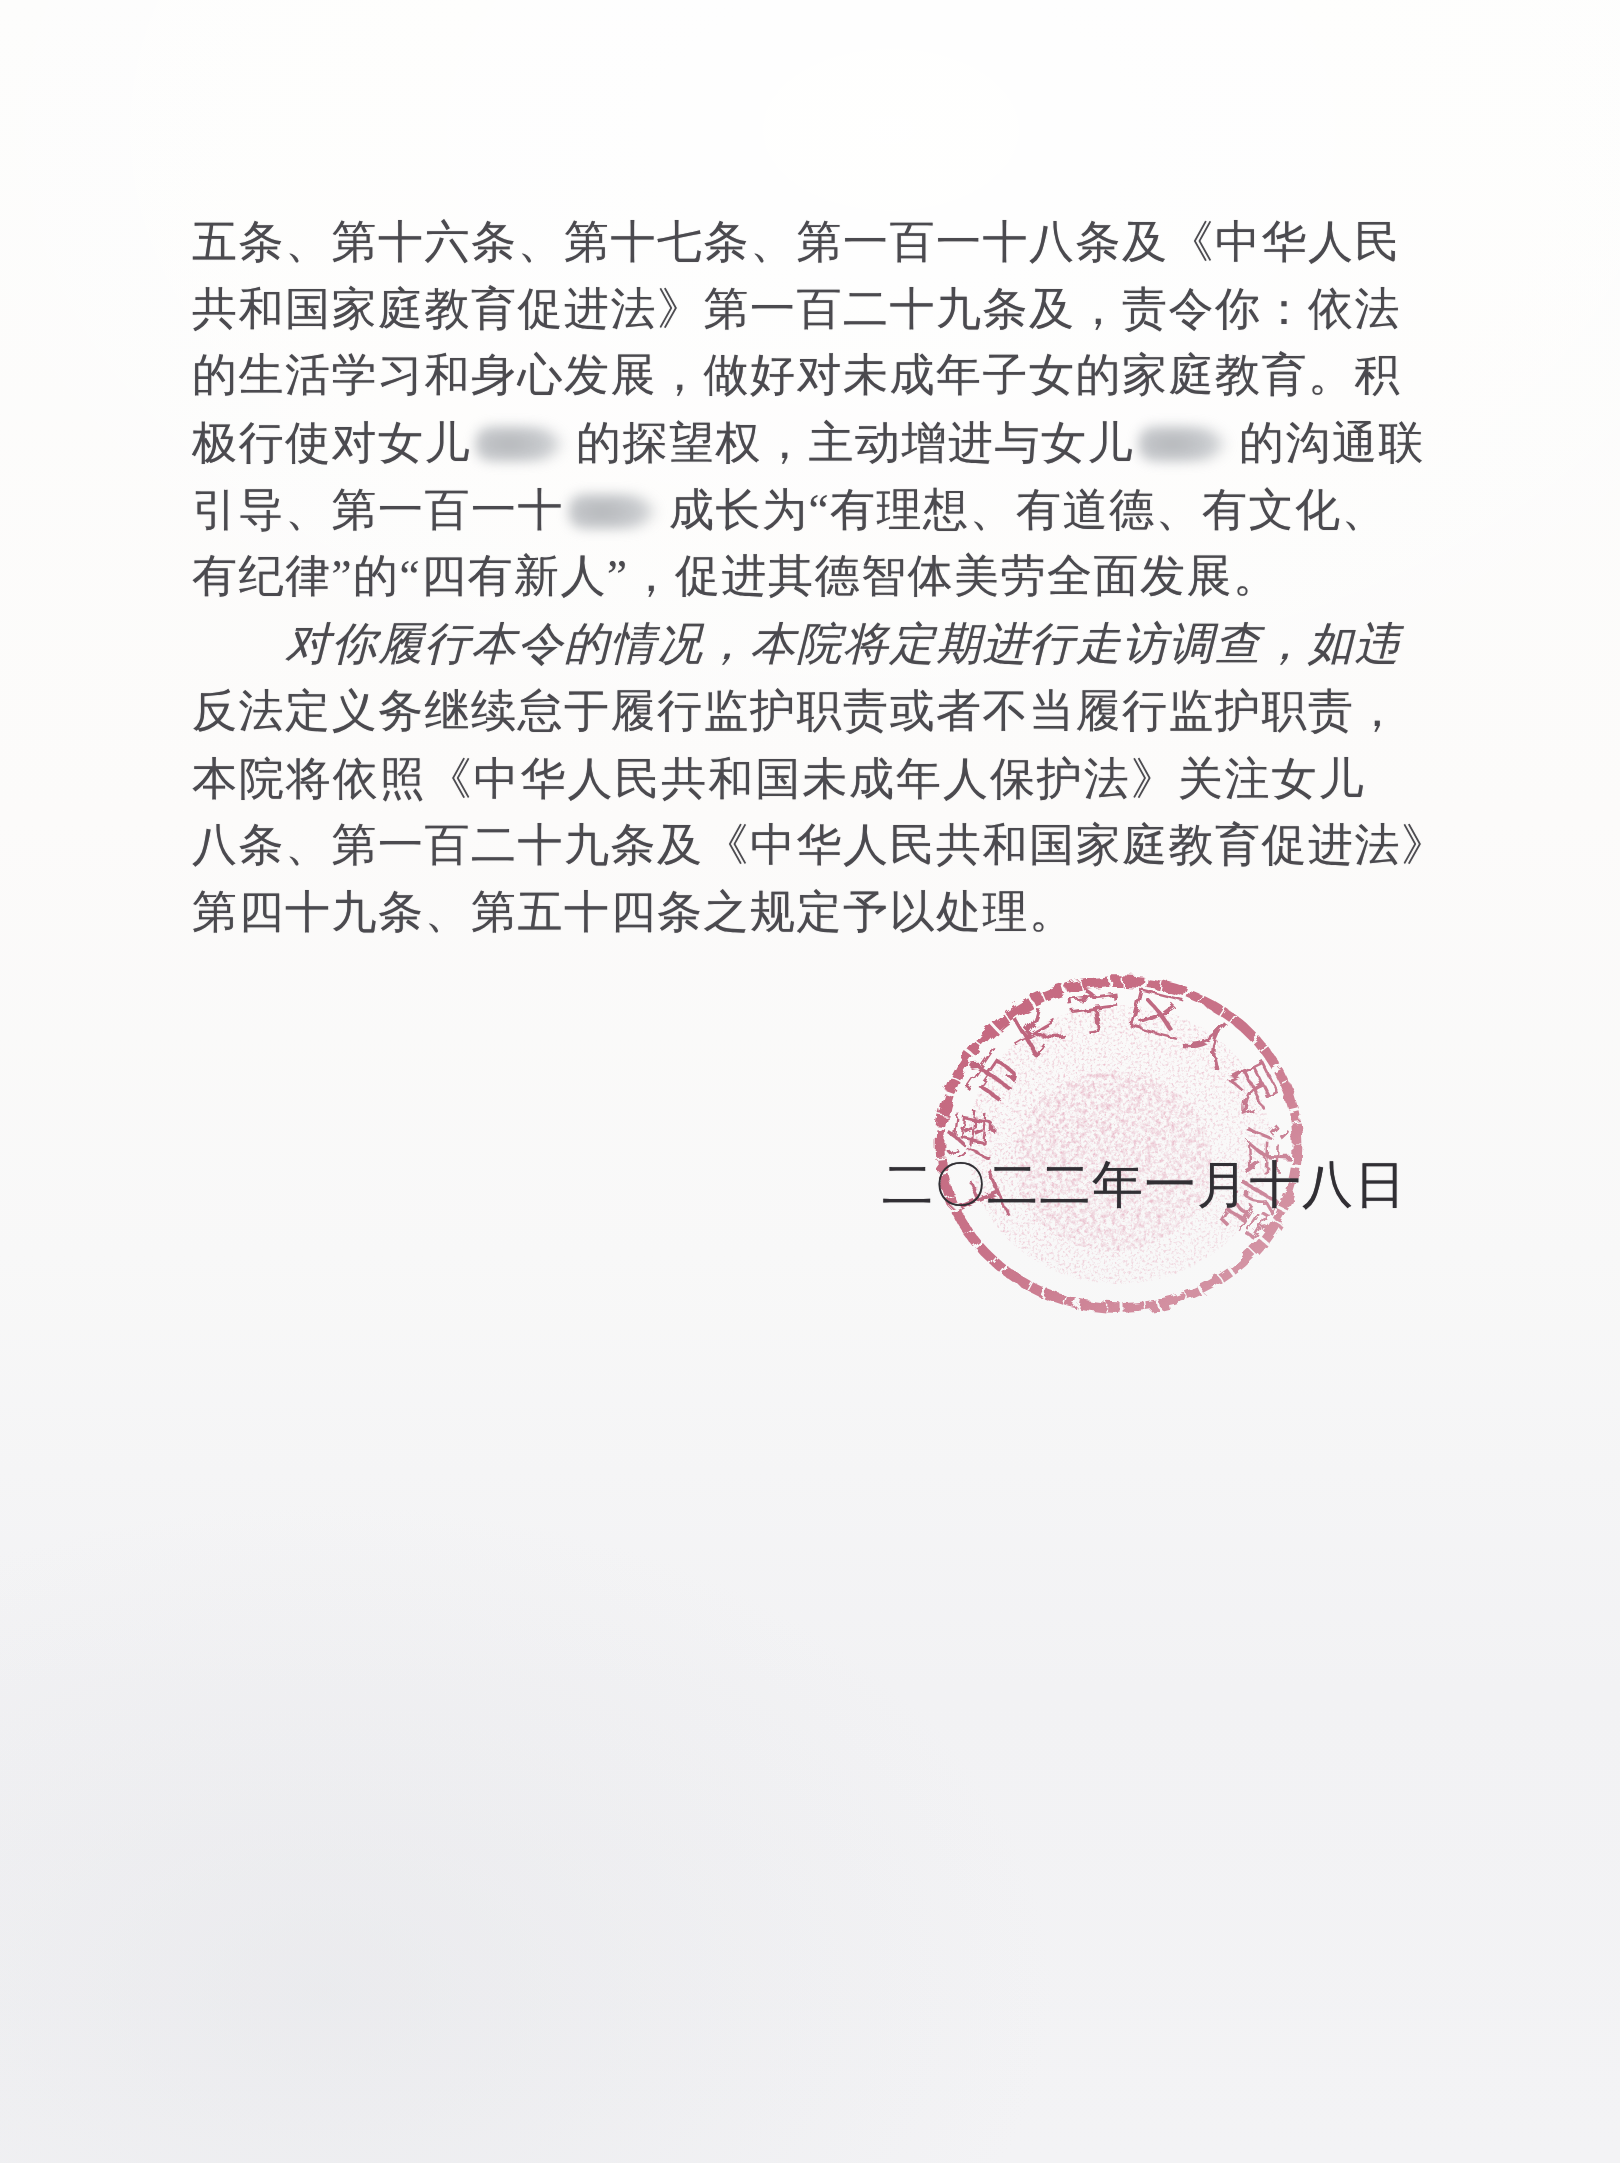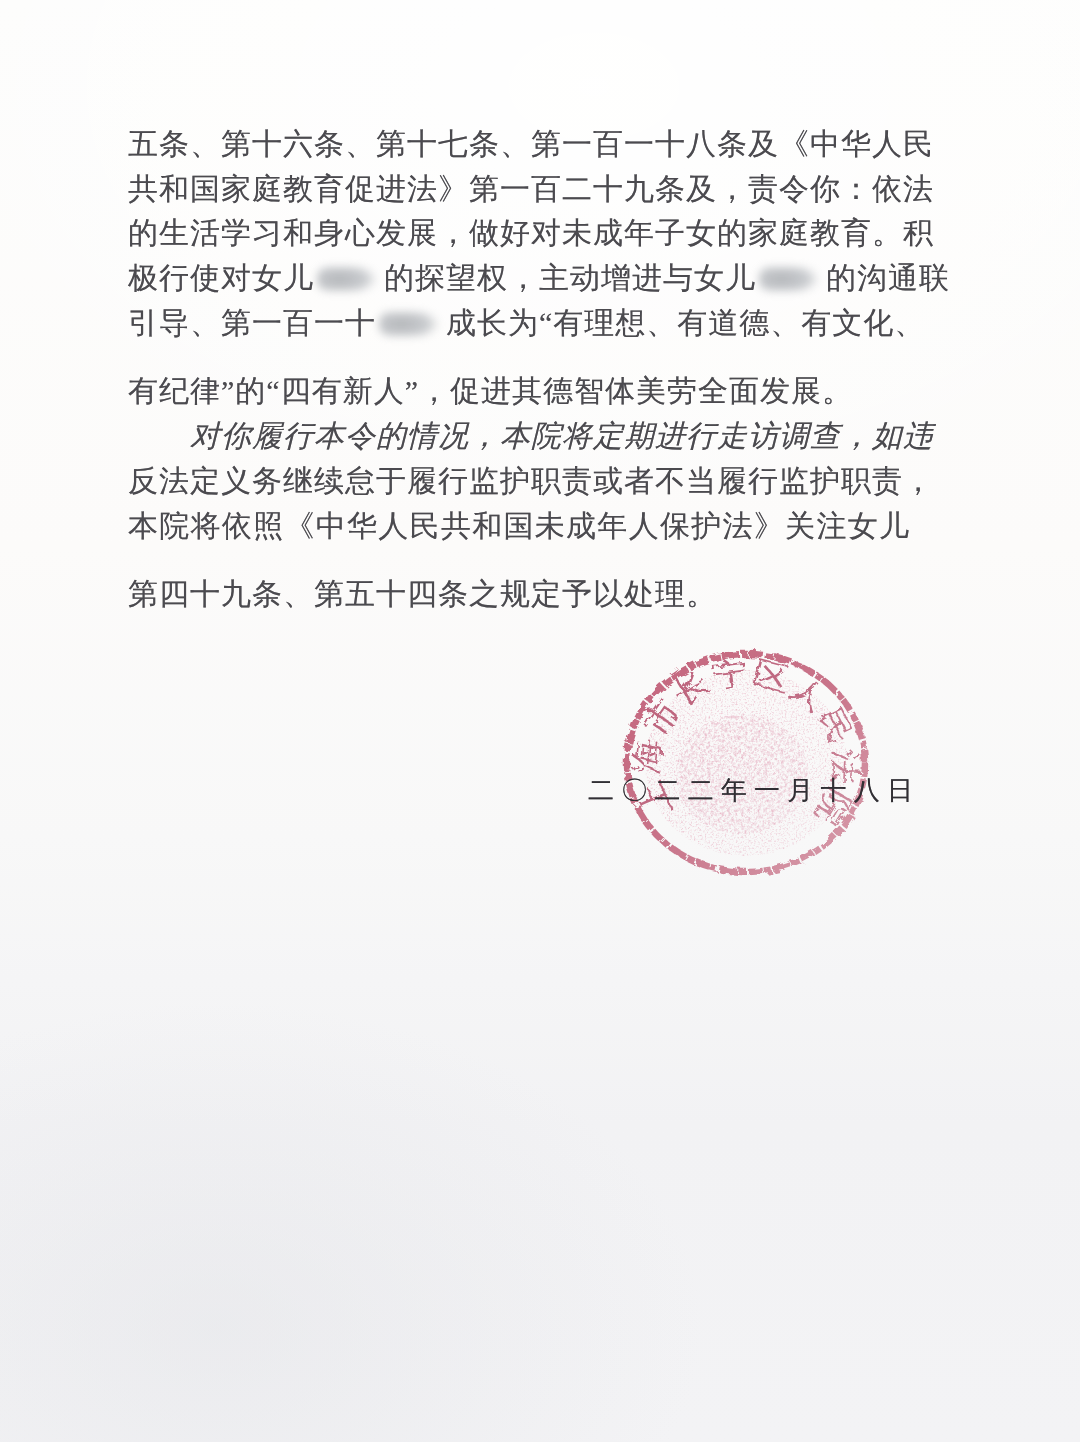--- a/index.html
+++ b/index.html
@@ -9,60 +9,61 @@
     background:#f4f4f5;
   }
   .page{
     position:absolute;inset:0;
     background:
       radial-gradient(95% 45% at 55% 6%, rgba(255,255,255,.85) 0%, rgba(255,255,255,0) 70%),
       radial-gradient(60% 30% at 20% 92%, rgba(225,226,230,.45) 0%, rgba(225,226,230,0) 75%),
       linear-gradient(180deg,#fdfdfc 0%,#fcfbfa 38%,#f8f8f8 58%,#f2f2f4 78%,#f3f3f5 100%);
   }
   .text-block{
-    position:absolute;left:128px;top:122px;width:782px;z-index:2;
+    position:absolute;left:128px;top:140px;width:782px;z-index:2;
     color:#4b4a4f;font-size:30px;letter-spacing:1px;
   }
   .line{
     height:44.7px;line-height:44.7px;white-space:nowrap;
     text-align:justify;text-align-last:justify;
     text-shadow:0 0 .6px rgba(75,74,79,.55);
   }
-  .line.para-end{text-align-last:left;margin-top:24px;}
+  .line.para-end{text-align-last:left;}
   .line.indent{text-indent:62px;font-style:italic;}
   .redact{
     display:inline-block;width:64px;height:24px;margin:0 3px;
     background:radial-gradient(60% 70% at 35% 50%, #8e9298 0%, #aeb2b7 70%, rgba(174,178,183,0) 100%);
     border-radius:10px;filter:blur(4px);opacity:.65;vertical-align:-3px;
   }
   .seal{position:absolute;left:618px;top:646px;width:258px;height:236px;z-index:1;}
   .seal svg{width:100%;height:100%;}
   .date{
     position:absolute;left:588px;top:771px;width:326px;z-index:3;
-    font-size:26px;color:#312f34;letter-spacing:1px;
+    font-size:34px;color:#312f34;letter-spacing:1px;
     height:40px;line-height:40px;white-space:nowrap;
     text-align:justify;text-align-last:justify;
     text-shadow:0 0 .5px rgba(49,47,52,.7);
   }
 </style>
 </head>
 <body>
 
 <div class="page">
 
   <div class="text-block">
     <div class="line">五条、第十六条、第十七条、第一百一十八条及《中华人民</div>
     <div class="line">共和国家庭教育促进法》第一百二十九条及，责令你：依法</div>
     <div class="line">的生活学习和身心发展，做好对未成年子女的家庭教育。积</div>
     <div class="line"><span>极行使对女儿</span><span class="redact"></span><span>的探望权，主动增进与女儿</span><span class="redact"></span><span>的沟通联</span></div>
     <div class="line"><span>引导、第一百一十</span><span class="redact"></span><span>成长为“有理想、有道德、有文化、</span></div>
     <div class="line para-end">有纪律”的“四有新人”，促进其德智体美劳全面发展。</div>
     <div class="line indent">对你履行本令的情况，本院将定期进行走访调查，如违</div>
     <div class="line">反法定义务继续怠于履行监护职责或者不当履行监护职责，</div>
     <div class="line">本院将依照《中华人民共和国未成年人保护法》关注女儿</div>
+    <div class="line">八条、第一百二十九条及《中华人民共和国家庭教育促进法》</div>
     <div class="line para-end">第四十九条、第五十四条之规定予以处理。</div>
   </div>
 
   <div class="seal">
     <svg viewBox="0 0 258 236" xmlns="http://www.w3.org/2000/svg">
       <defs>
         <filter id="rough" x="-15%" y="-15%" width="130%" height="130%">
           <feTurbulence type="fractalNoise" baseFrequency="0.09 0.12" numOctaves="3" seed="11" result="n"></feTurbulence>
           <feDisplacementMap in="SourceGraphic" in2="n" scale="7"></feDisplacementMap>
         </filter>

